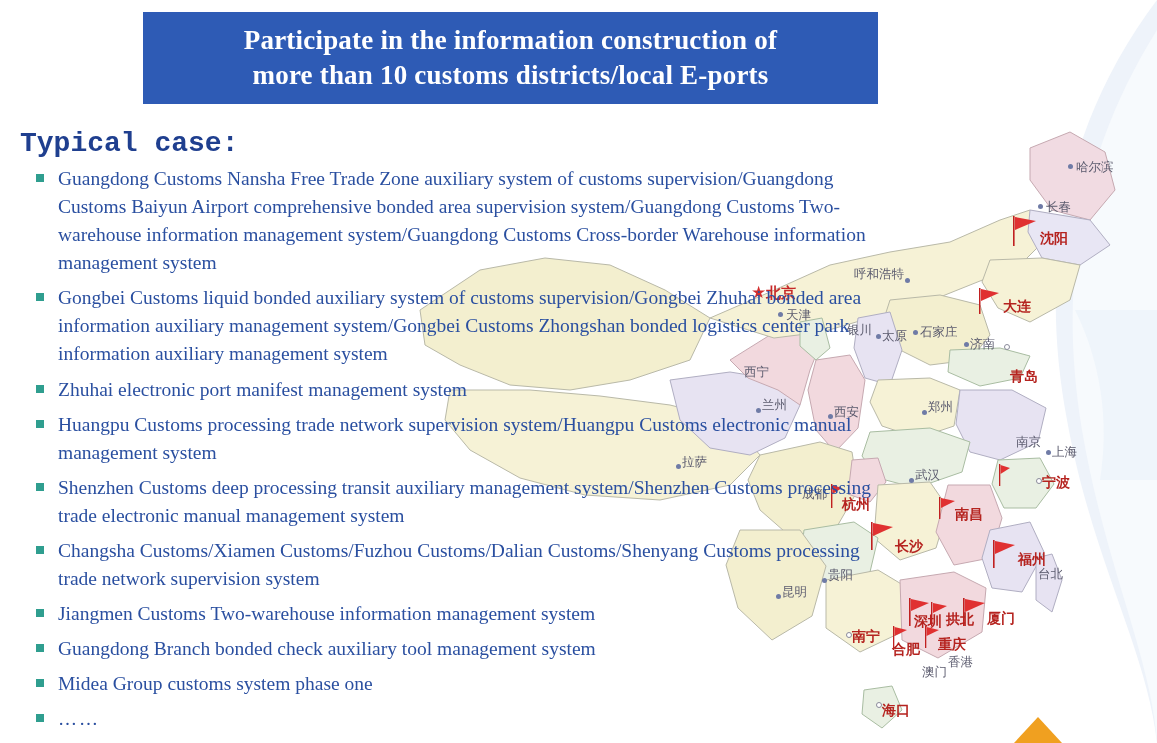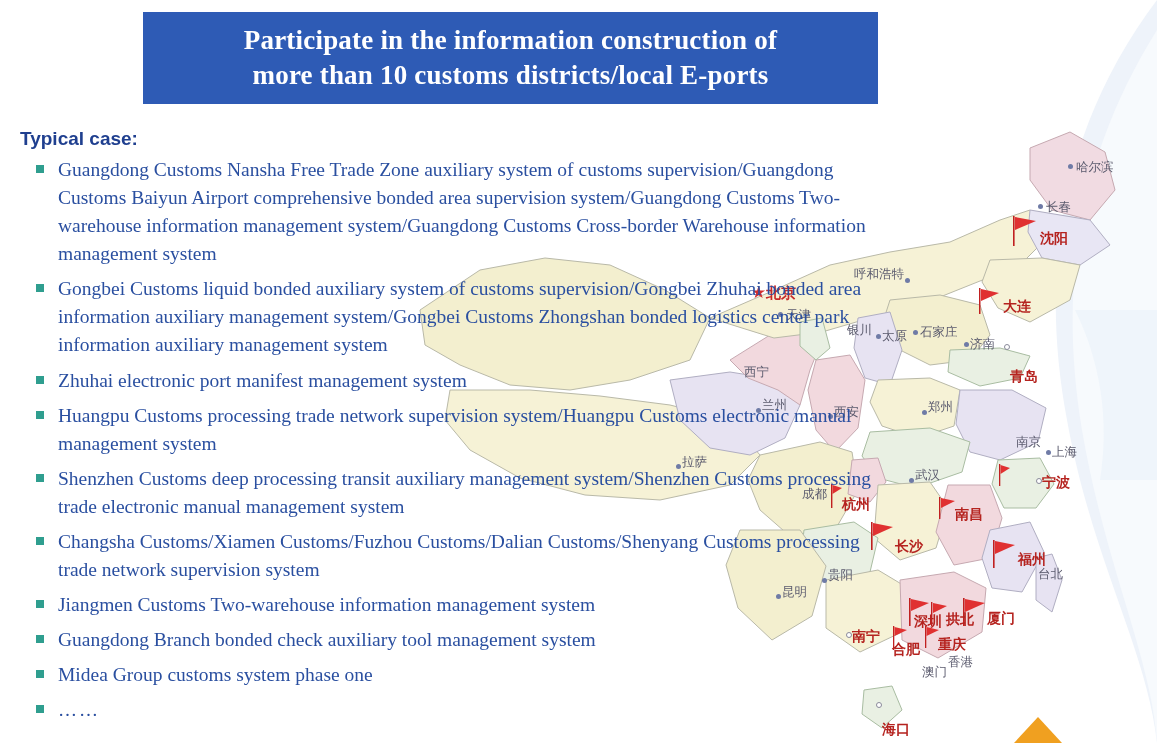--- a/index.html
+++ b/index.html
@@ -51,23 +51,23 @@
 
   
   .content {
     position: absolute;
     left: 20px;
     top: 128px;
     width: 860px;
   }
   .section-heading {
     color: #1f3f8f;
-    font-family: Liberation Sans, sans-serif;
+    font-family: Liberation Mono, monospace;
     font-weight: bold;
-    font-size: 19px;
+    font-size: 28px;
     margin: 0 0 6px 0;
   }
   ul.case-list {
     list-style: none;
     margin: 0;
     padding: 0;
   }
   ul.case-list > li {
     position: relative;
     padding-left: 38px;
@@ -329,21 +329,21 @@
   <span class="city-label major" style="left:664px; top:423px;"></span>
 
   
   <span class="city-dot hollow" style="left:706px; top:418px;"></span>
   <span class="city-label major" style="left:712px; top:414px;">宁波</span>
   <span class="city-dot hollow" style="left:674px; top:284px;"></span>
   <span class="city-label major" style="left:680px; top:280px;margin-top:28px;">青岛</span>
   <span class="city-dot hollow" style="left:516px; top:572px;"></span>
   <span class="city-label major" style="left:522px; top:568px;">南宁</span>
   <span class="city-dot hollow" style="left:546px; top:642px;"></span>
-  <span class="city-label major" style="left:552px; top:661px;text-align:center;">海口</span>
+  <span class="city-label major" style="left:552px; top:642px;text-align:center;">海口</span>
   <span class="city-label minor" style="left:592px; top:604px;">澳门</span>
   <span class="city-label minor" style="left:618px; top:594px;">香港</span>
   <span class="city-label minor" style="left:708px; top:506px;">台北</span>
 
   
   <span class="city-dot" style="left:738px; top:104px;"></span>
   <span class="city-label minor" style="left:746px; top:99px;">哈尔滨</span>
   <span class="city-dot" style="left:708px; top:144px;"></span>
   <span class="city-label minor" style="left:716px; top:139px;">长春</span>
   <span class="city-dot" style="left:575px; top:218px;"></span>

